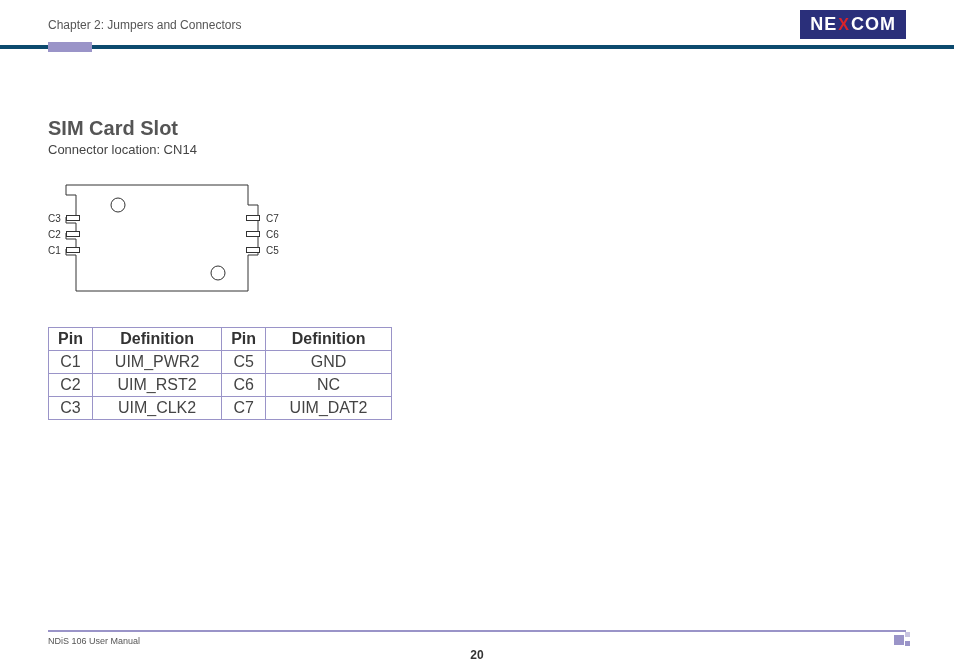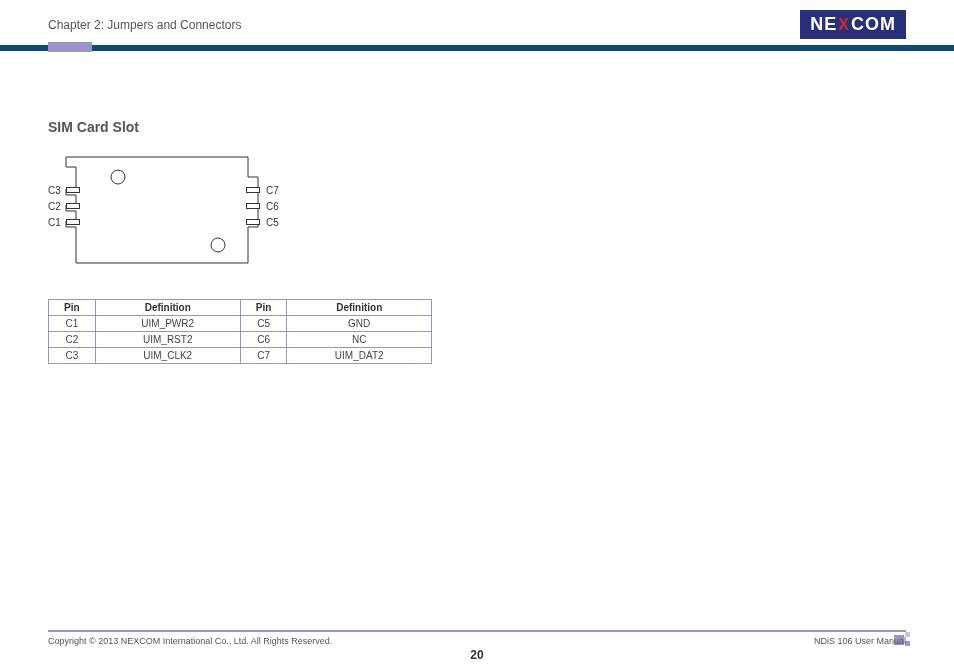--- a/index.html
+++ b/index.html
@@ -11,21 +11,21 @@
     background: #fff;
     width: 954px;
     height: 672px;
     position: relative;
   }
   .header {
     display: flex;
     justify-content: space-between;
     align-items: center;
     padding: 10px 48px 6px 48px;
-    border-bottom: 6px solid #0c4a6e;
+    border-bottom: 4px solid #0c4a6e;
   }
   .chapter { font-size: 12px; color: #555; }
   .logo-box {
     background: #2a2f7a;
     color: #fff;
     font-weight: bold;
     font-size: 18px;
     padding: 4px 10px;
     letter-spacing: 1px;
     display: flex;
@@ -35,40 +35,40 @@
   .tab-mark {
     position: absolute;
     left: 48px;
     top: 42px;
     width: 44px;
     height: 10px;
     background: #9a94c8;
   }
   .content { padding: 40px 48px 0 48px; }
   h1.title {
-    font-size: 14px;
+    font-size: 20px;
     color: #555;
-    margin: 28px 0 16px 0;
+    margin: 28px 0 2px 0;
     font-weight: bold;
   }
   .subtitle { font-size: 13px; color: #444; margin-bottom: 22px; }
   .diagram-wrap { position: relative; width: 260px; height: 120px; margin-bottom: 28px; }
   .diagram-svg { width: 220px; height: 120px; }
   .pin-lbl { position: absolute; font-size: 10px; color: #333; }
   .pin-rect {
     position: absolute;
     width: 14px;
     height: 6px;
     border: 1px solid #333;
     background: #fff;
   }
   table.pins {
     border-collapse: collapse;
-    width: 384px;
-    font-size: 10px;
+    width: 344px;
+    font-size: 16px;
   }
   table.pins th, table.pins td {
     border: 1px solid #9a94c8;
     padding: 2px 6px;
     text-align: center;
   }
   table.pins th {
     font-weight: bold;
     color: #333;
     background: #fff;
@@ -123,20 +123,21 @@
   <div class="logo-box">
     <span>NE</span>
       <span class="x">X</span>
       <span>COM</span>
   </div>
 </div>
 <div class="tab-mark"></div>
 
 <div class="content">
   <h1 class="title">SIM Card Slot</h1>
+  <div class="subtitle">Connector location: CN14</div>
 
   <div class="diagram-wrap">
     <svg class="diagram-svg" viewBox="0 0 220 120">
       <path d="M18 6 L200 6 L200 26 L210 26 L210 76 L200 76 L200 112 L28 112 L28 76 L18 76 L18 70 L28 70 L28 60 L18 60 L18 54 L28 54 L28 44 L18 44 L18 38 L28 38 L28 16 L18 16 Z" fill="none" stroke="#333" stroke-width="1"></path>
       <circle cx="70" cy="26" r="7" fill="none" stroke="#333" stroke-width="1"></circle>
       <circle cx="170" cy="94" r="7" fill="none" stroke="#333" stroke-width="1"></circle>
     </svg>
 
     <div class="pin-lbl" style="left:0px; top:34px;">C3</div>
     <div class="pin-rect" style="left:18px; top:36px;"></div>
@@ -188,18 +189,17 @@
 <div class="footer-squares">
   <div class="sq-big"></div>
     <div class="sq-top"></div>
     <div class="sq-bot"></div>
 </div>
 
 <div class="footer">
   <div class="footer-rule"></div>
   <div style="position:relative; height:26px;">
     <div class="footer-row">
-      <div>Copyright © 2013 NEXCOM International Co., Ltd. All Rights Reserved.</div>
       <div>NDiS 106 User Manual</div>
     </div>
     <div class="page-num">20</div>
   </div>
 </div>
 
 </body></html>

